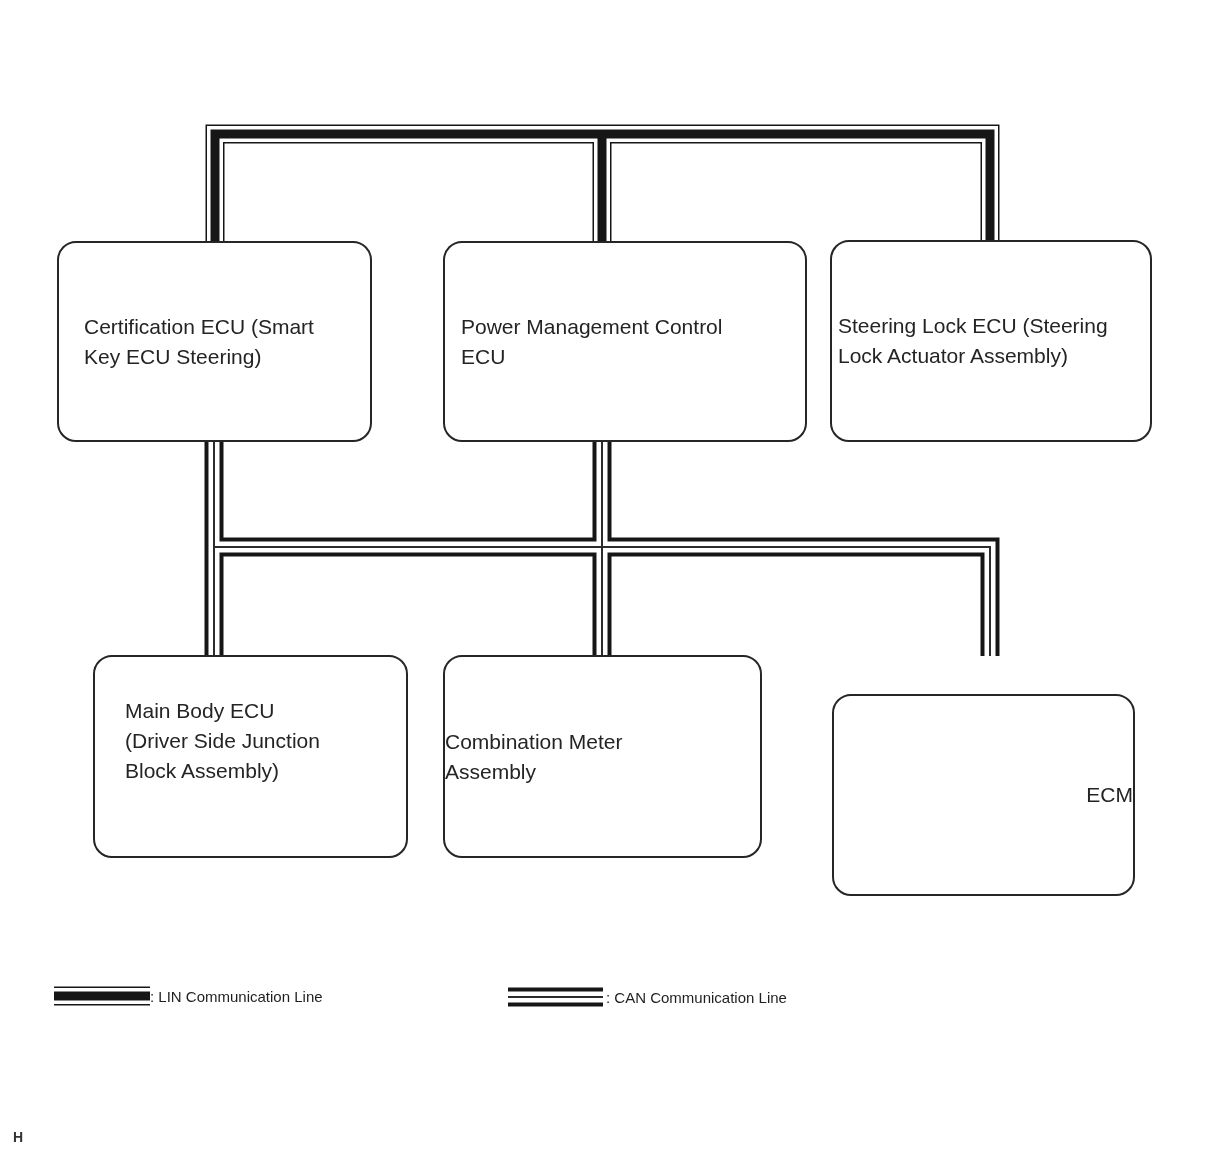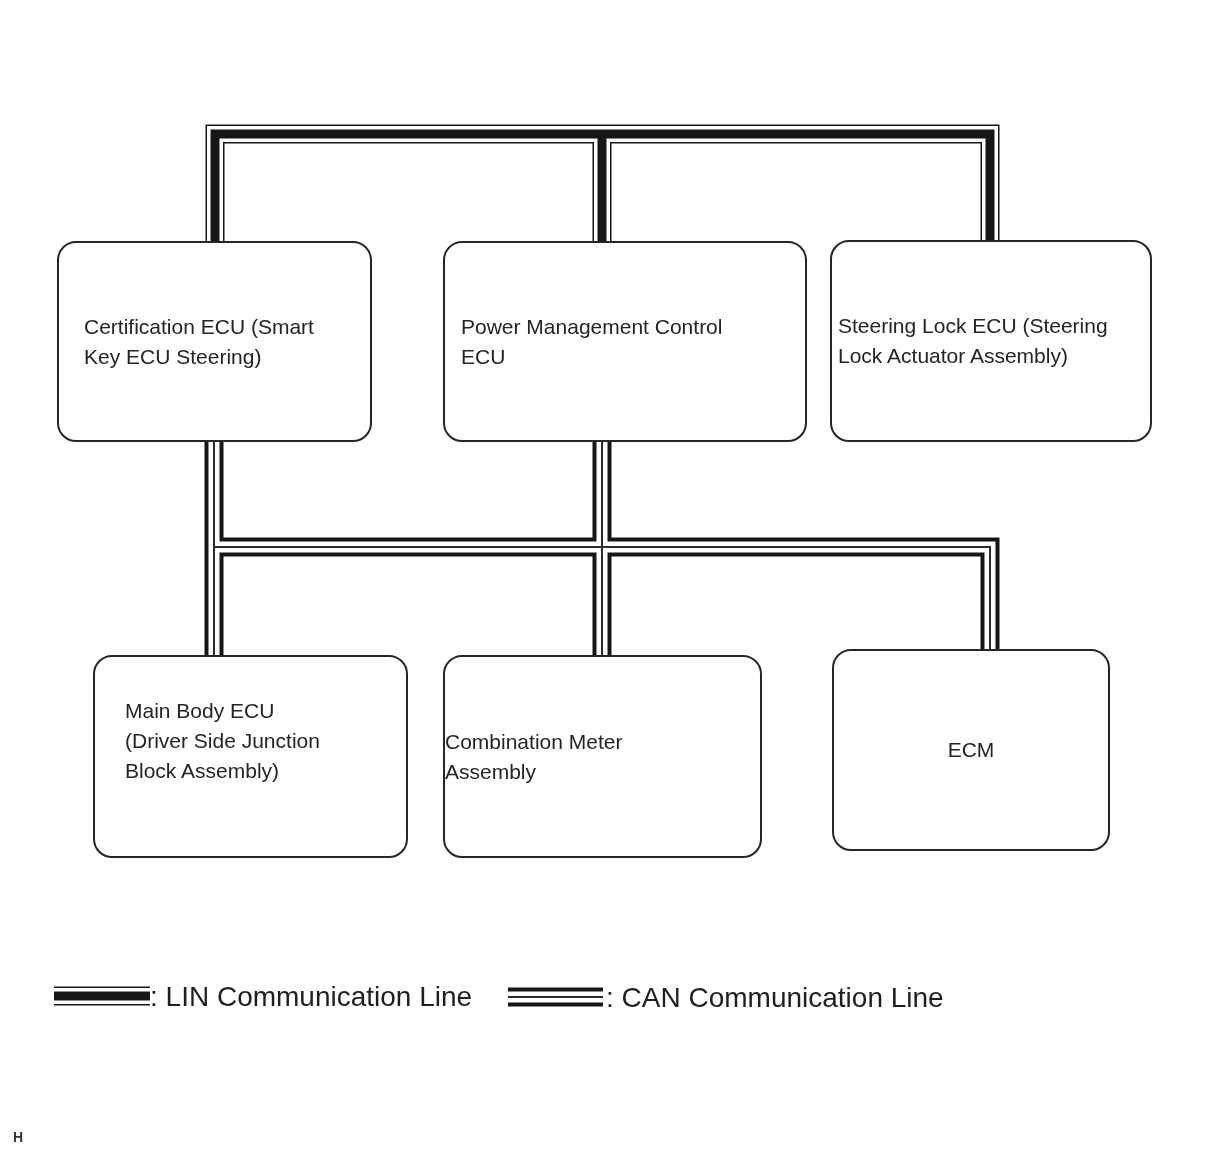--- a/index.html
+++ b/index.html
@@ -20,24 +20,24 @@
     display:flex;flex-direction:column;justify-content:center;
     font-size:21px;line-height:30px;color:#242424;
   }
   .ecu-box .bl{white-space:nowrap;}
   #box-cert {left:57px; top:241px; width:315px;height:201px;padding-left:25px;}
   #box-pm   {left:443px;top:241px; width:364px;height:201px;padding-left:16px;}
   #box-steer{left:830px;top:240px; width:322px;height:202px;padding-left:6px;}
   #box-main {left:57px; top:655px; width:315px;height:203px;padding-left:30px;margin-left:36px;}
   #box-main .txt{transform:translateY(-16px);}
   #box-combo{left:443px;top:655px; width:319px;height:203px;}
-  #box-ecm  {left:832px;top:649px; width:278px;height:202px;align-items:center;}
+  #box-ecm  {left:832px;top:694px; width:303px;height:202px;align-items:flex-end;}
   .legend-label{
     position:absolute;z-index:2;
-    font-size:28px;line-height:24px;color:#1f1f1f;white-space:nowrap;
+    font-size:15px;line-height:24px;color:#1f1f1f;white-space:nowrap;
   }
   #legend-lin-label{left:150px;top:985px;}
   #legend-can-label{left:606px;top:986px;}
   #footer-mark{
     position:absolute;left:13px;top:1129px;z-index:2;
     font-size:14px;color:#333333;font-weight:bold;
   }
 </style>
 </head>
 <body>

